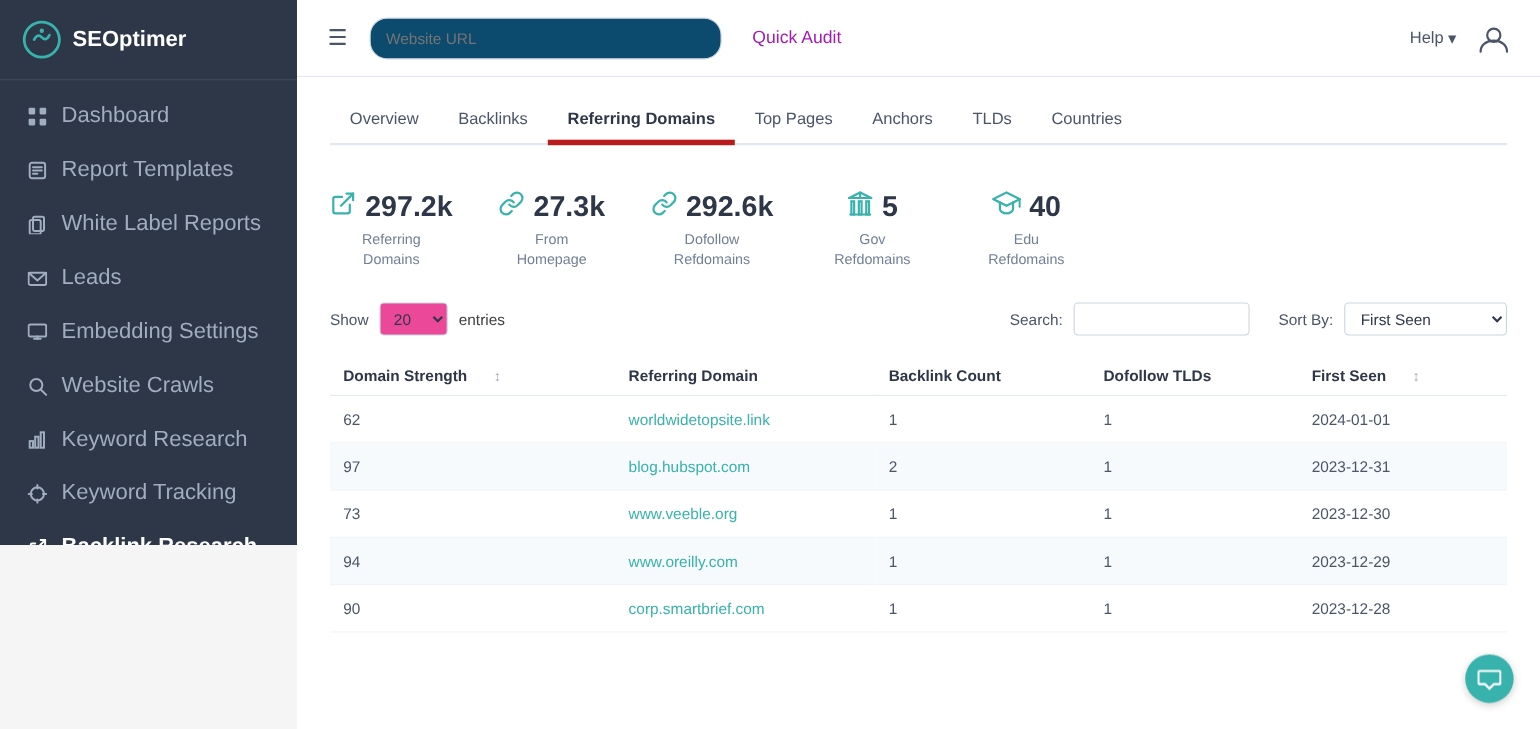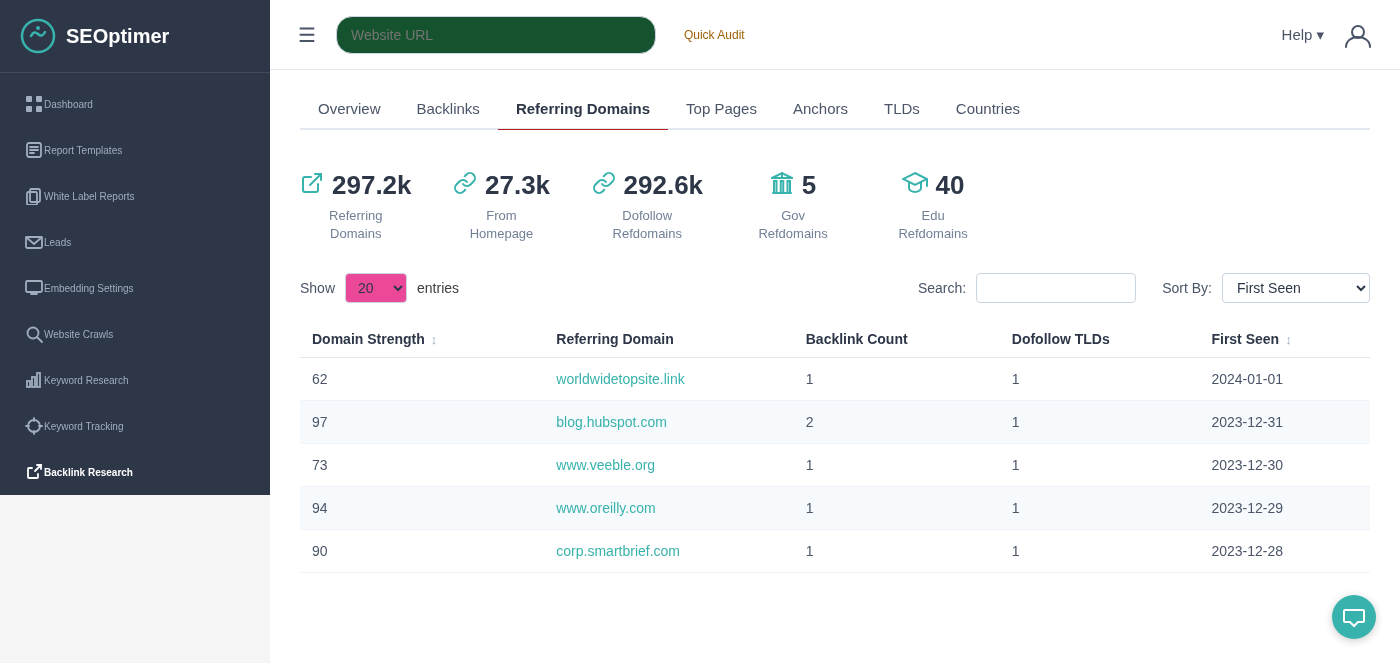--- a/index.html
+++ b/index.html
@@ -29,24 +29,25 @@
     }
     .logo-text {
       font-size: 20px;
       font-weight: 700;
       color: #fff;
     }
     .sidebar-nav { flex: 1; padding: 8px 0; }
     .nav-item {
       display: flex;
       align-items: center;
+      gap: 12px;
       padding: 13px 24px;
       color: #a0aec0;
       cursor: pointer;
-      font-size: 10px;
+      font-size: 20px;
       transition: background 0.15s;
     }
     .nav-item.active { color: #fff; font-weight: 600; }
     .nav-icon { width: 20px; height: 20px; display: flex; align-items: center; justify-content: center; flex-shrink: 0; }
     .nav-label { flex: 1; }
 
     
     .main { flex: 1; display: flex; flex-direction: column; overflow: hidden; }
 
     
@@ -68,29 +69,29 @@
       font-size: 20px;
     }
     .url-input {
       flex: 1;
       max-width: 320px;
       border: 1px solid #cbd5e0;
       border-radius: 16px;
       padding: 10px 14px;
       font-size: 14px;
       color: #a0aec0;
-      background: #14532d;
+      background: #0c4a6e;
       outline: none;
     }
     .quick-audit-btn {
       background: none;
       border: none;
-      font-size: 12px;
+      font-size: 16px;
       font-weight: 500;
-      color: #a16207;
+      color: #a21caf;
       cursor: pointer;
       padding: 8px 12px;
     }
     .header-spacer { flex: 1; }
     .help-btn {
       display: flex;
       align-items: center;
       gap: 4px;
       background: none;
       border: none;
@@ -126,21 +127,21 @@
     .tab {
       padding: 10px 18px;
       font-size: 15px;
       color: #4a5568;
       cursor: pointer;
       border-bottom: 3px solid transparent;
       margin-bottom: -2px;
       white-space: nowrap;
       font-weight: 500;
     }
-    .tab.active { color: #2d3748; border-bottom: 1px solid #b91c1c; font-weight: 700; }
+    .tab.active { color: #2d3748; border-bottom: 5px solid #b91c1c; font-weight: 700; }
 
     
     .stats-row {
       display: flex;
       gap: 40px;
       padding: 10px 0 30px;
       align-items: center;
     }
     .stat-item {
       display: flex;
@@ -212,21 +213,21 @@
     }
     .data-table td {
       padding: 13px 12px;
       border-bottom: 1px solid #f0f4f8;
       color: #4a5568;
     }
     .data-table tr:nth-child(even) td { background: #f7fafc; }
     .data-table tr:nth-child(odd) td { background: #fff; }
     .domain-link { color: #38b2ac; text-decoration: none; cursor: pointer; }
     .sort-icon { color: #a0aec0; font-size: 13px; margin-left: 4px; cursor: pointer; }
-    .th-inner { display: flex; align-items: center; gap: 2px; }
+    .th-inner { display: flex; align-items: center; gap: 20px; }
 
     
     .chat-bubble {
       position: fixed;
       bottom: 24px;
       right: 24px;
       width: 44px;
       height: 44px;
       background: #38b2ac;
       border-radius: 50%;

